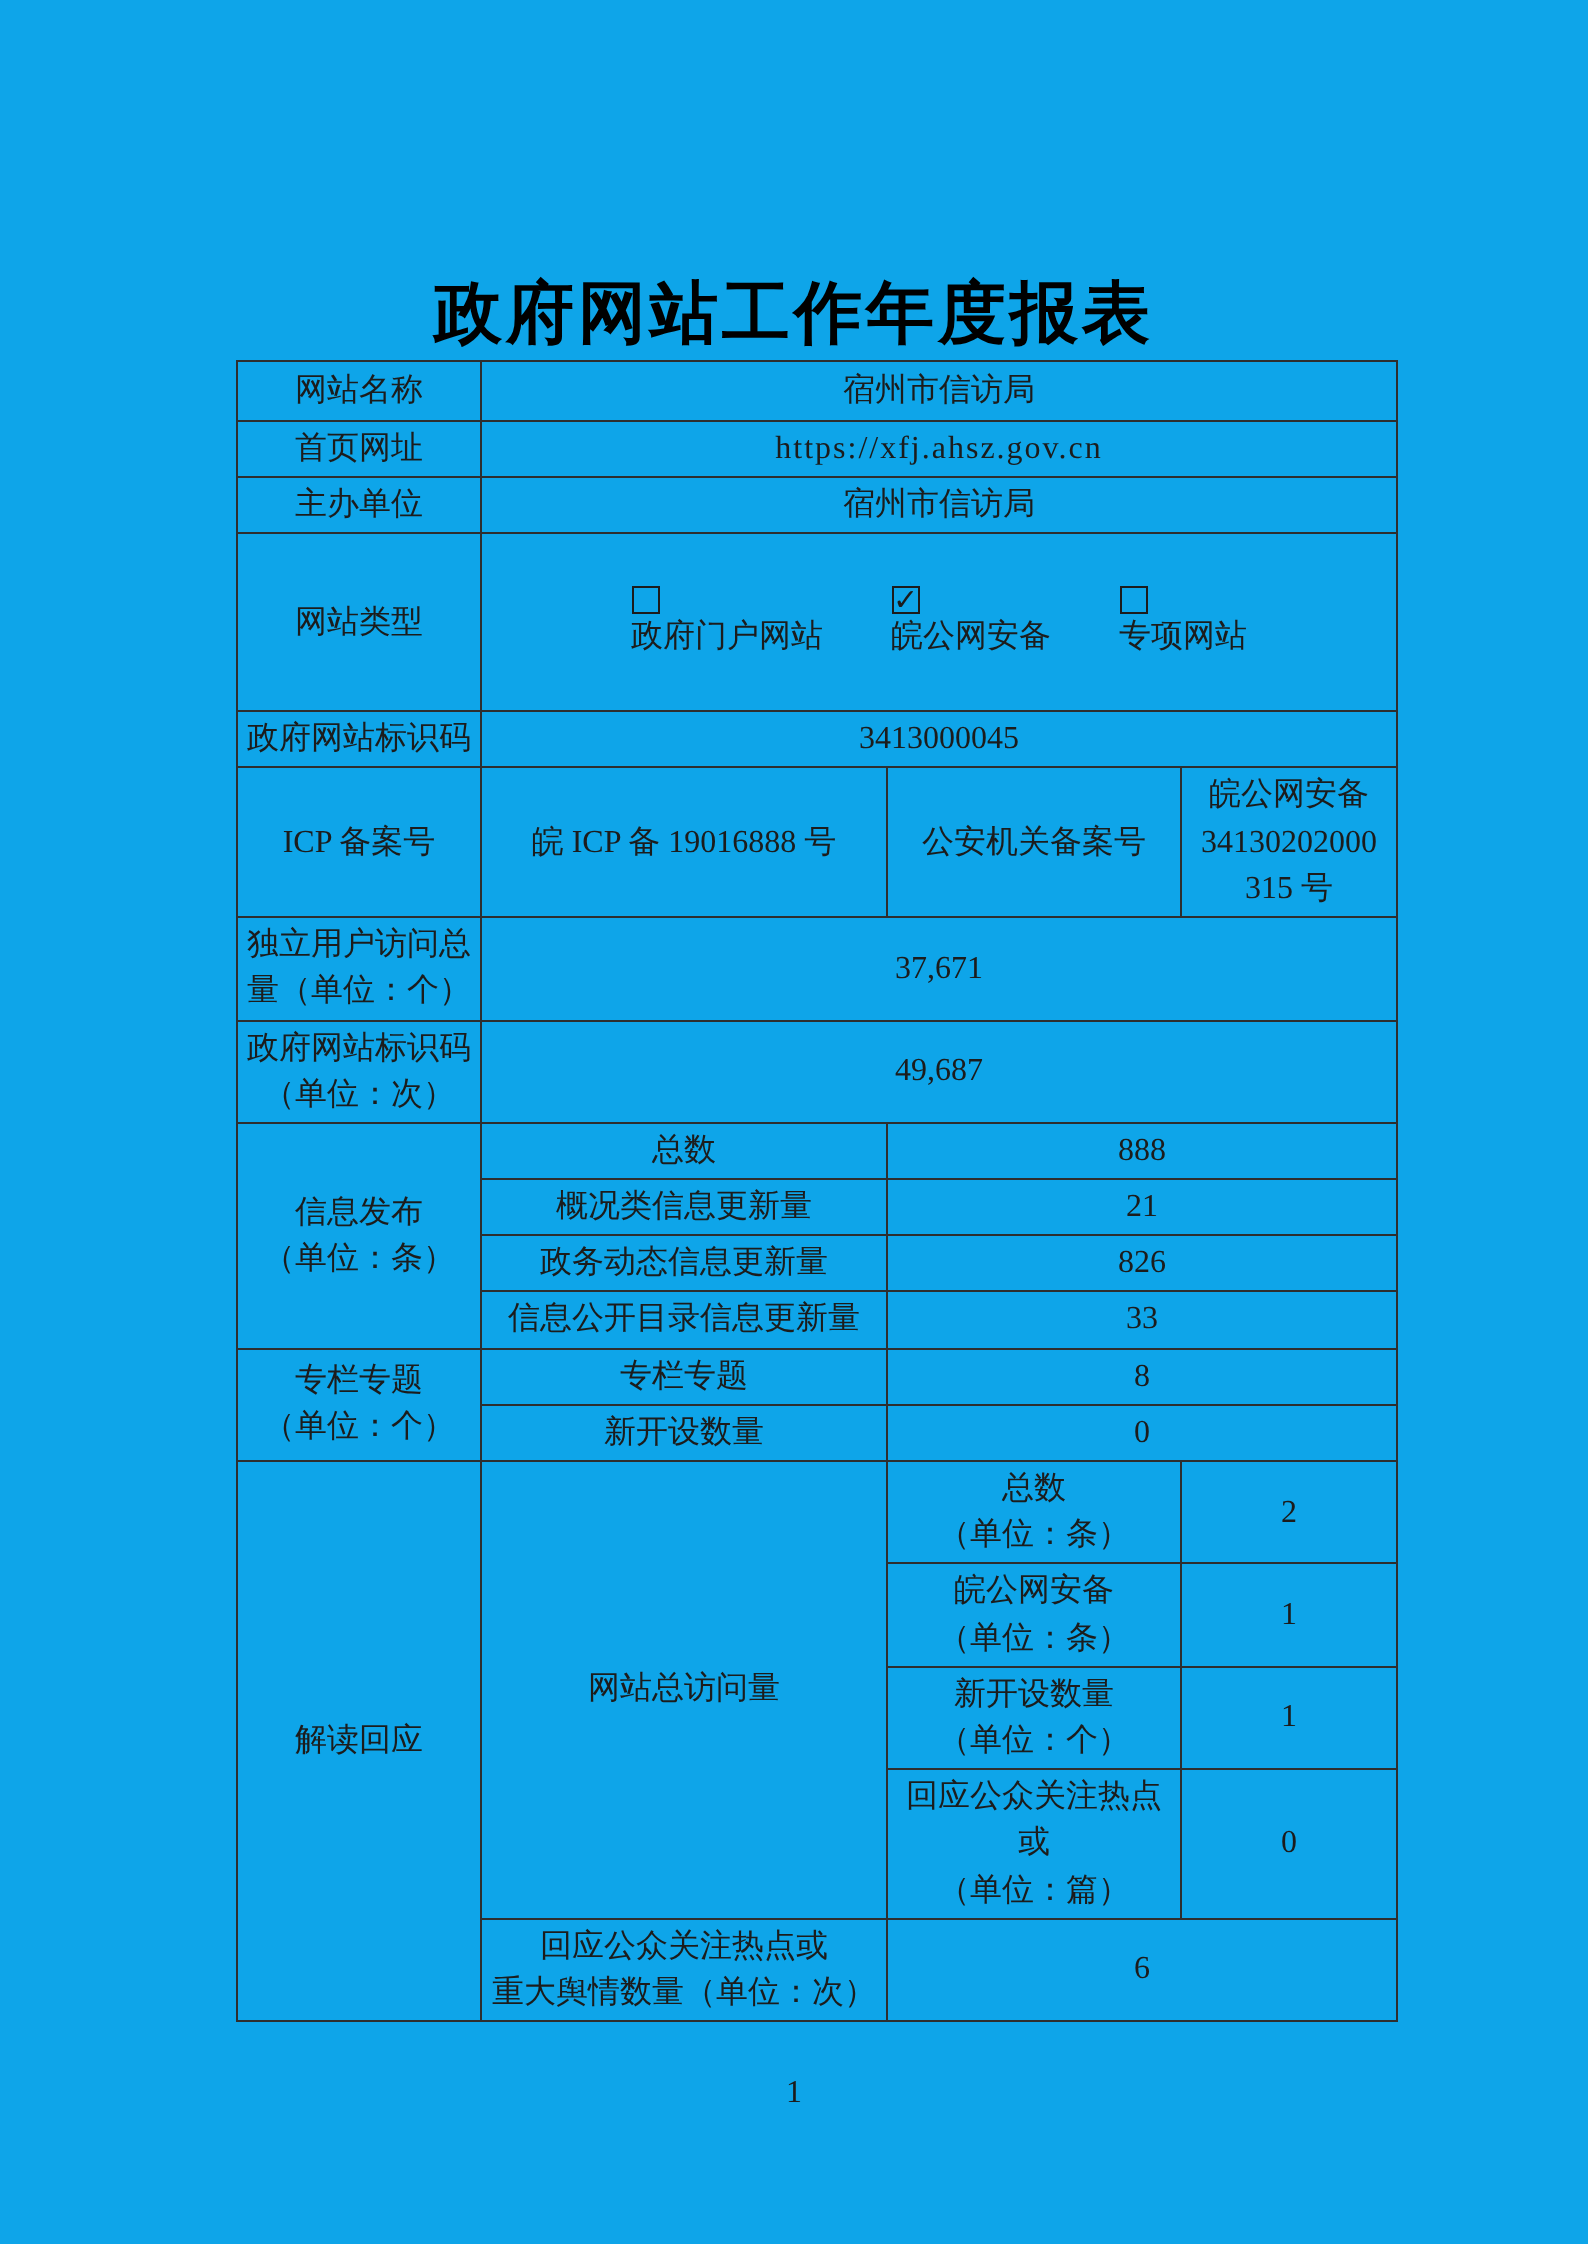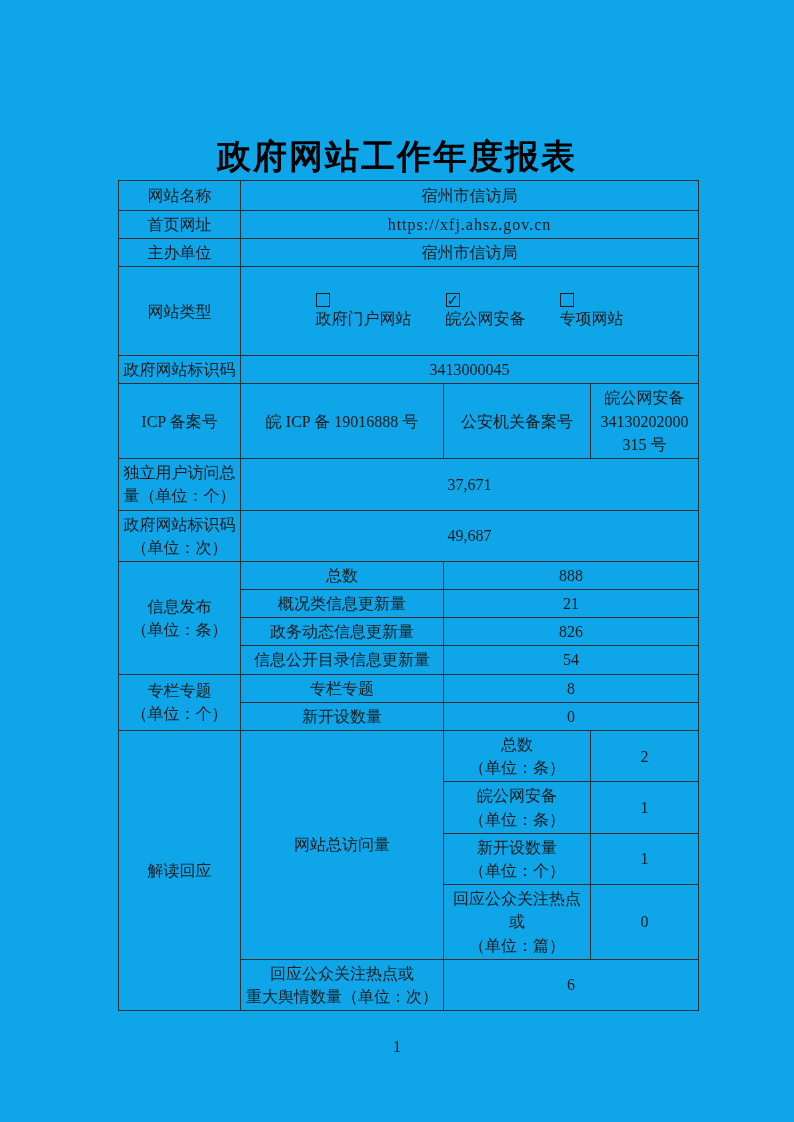--- a/index.html
+++ b/index.html
@@ -149,21 +149,21 @@
     <tr style="height:28px">
       <td>概况类信息更新量</td>
       <td colspan="2">21</td>
     </tr>
     <tr style="height:28px">
       <td>政务动态信息更新量</td>
       <td colspan="2">826</td>
     </tr>
     <tr style="height:28px">
       <td>信息公开目录信息更新量</td>
-      <td colspan="2">54</td>
+      <td colspan="2">33</td>
     </tr>
 
     <tr style="height:28px">
       <td rowspan="2">专栏专题
 （单位：个）</td>
       <td>专栏专题</td>
       <td colspan="2">8</td>
     </tr>
     <tr style="height:28px">
       <td>新开设数量</td>

